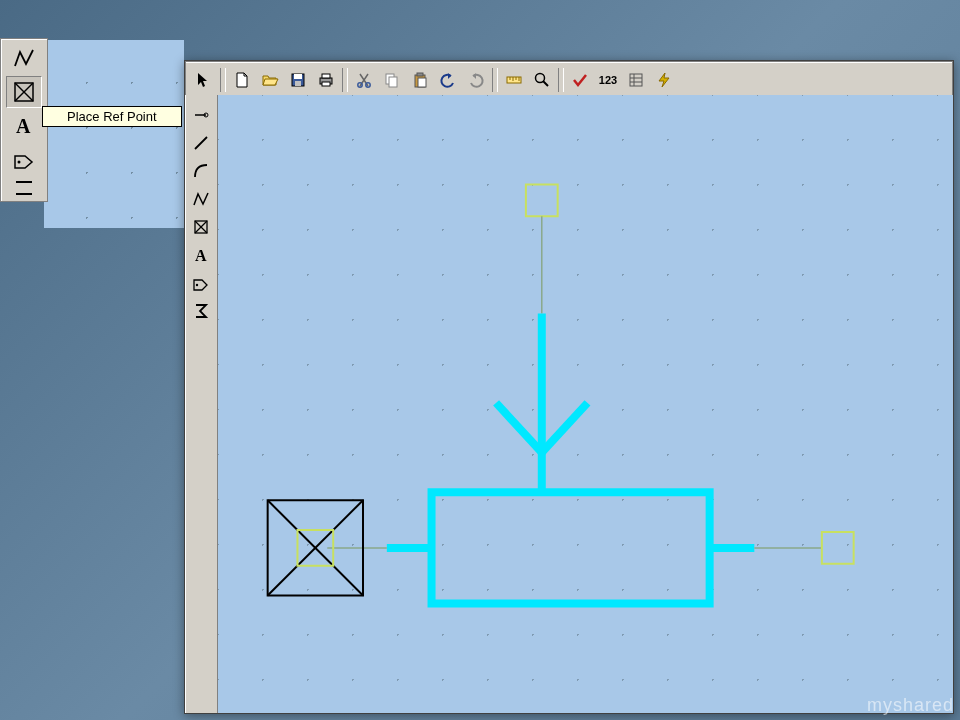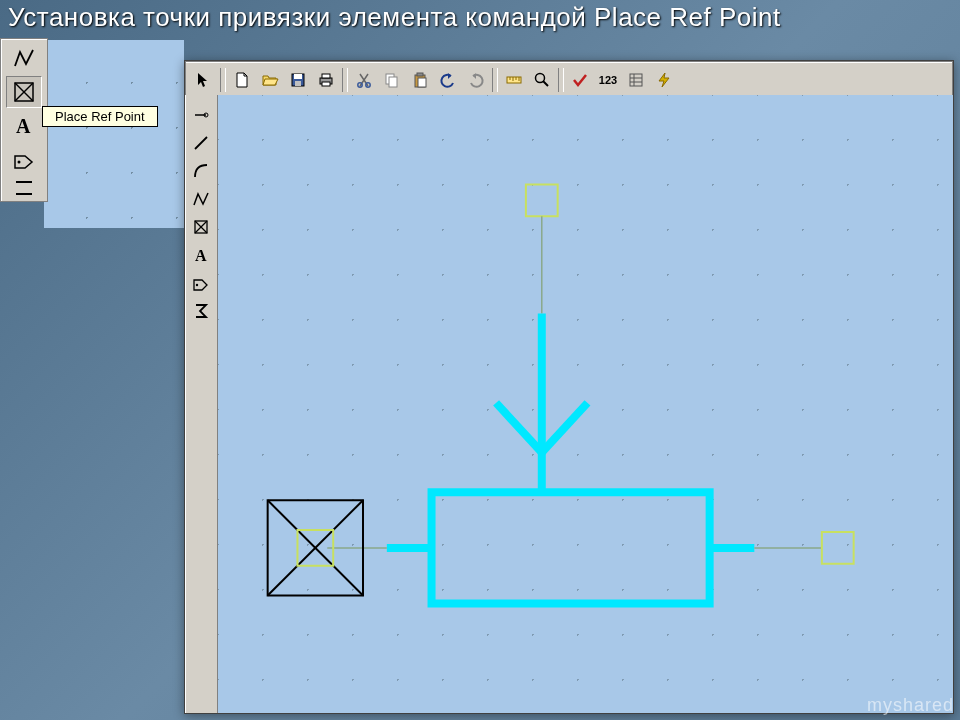--- a/index.html
+++ b/index.html
@@ -16,21 +16,21 @@
   .btn svg{width:18px;height:18px}
   .sep{display:inline-block;width:4px;height:24px;margin:1px 2px;
     border-left:1px solid #808080;border-right:1px solid #fff;vertical-align:top}
   
   .tb-left-small{position:absolute;left:0;top:38px;width:42px;padding:2px;
     display:flex;flex-direction:column;align-items:center}
   .tb-left-small .btn{width:34px;height:30px}
   .tb-left-small .btn svg{width:24px;height:24px}
   
   .tooltip{position:absolute;left:42px;top:106px;background:#ffffe1;
-    border:1px solid #000;font-size:13px;padding:2px 12px;white-space:nowrap;z-index:50}
+    border:1px solid #000;font-size:13px;padding:2px 24px;white-space:nowrap;z-index:50}
   
   .small-canvas{position:absolute;left:44px;top:40px;width:140px;height:188px;
     background:#a8c8e8;}
   .small-canvas::before{content:"";position:absolute;inset:0;
     background-image:radial-gradient(#405560 1px,transparent 1px);
     background-size:45px 45px;background-position:20px 20px;opacity:.5}
   
   .app{position:absolute;left:184px;top:60px;right:6px;bottom:6px;
     border:1px solid #404040;background:#d4d0c8;
     box-shadow:0 2px 10px rgba(0,0,0,.4)}
@@ -48,21 +48,20 @@
   .schematic{position:absolute;inset:0}
   .schematic line,.schematic rect,.schematic polyline{vector-effect:non-scaling-stroke}
   .watermark{position:absolute;right:6px;bottom:4px;font-size:18px;
     color:rgba(255,255,255,.55);letter-spacing:1px;font-family:Liberation Sans, sans-serif}
   .num123{font:bold 11px Arial;color:#000}
 </style>
 </head>
 <body>
 
 <div class="slide">
-  <div class="title">Установка точки привязки элемента командой Place Ref Point</div>
 
   <div class="small-canvas"></div>
 
   <div class="tb tb-left-small">
     <div class="btn">
       <svg viewBox="0 0 24 24">
           <polyline points="3,20 8,6 14,18 21,4" fill="none" stroke="#000" stroke-width="1.8"></polyline>
         </svg>
     </div>
     <div class="btn pressed">

